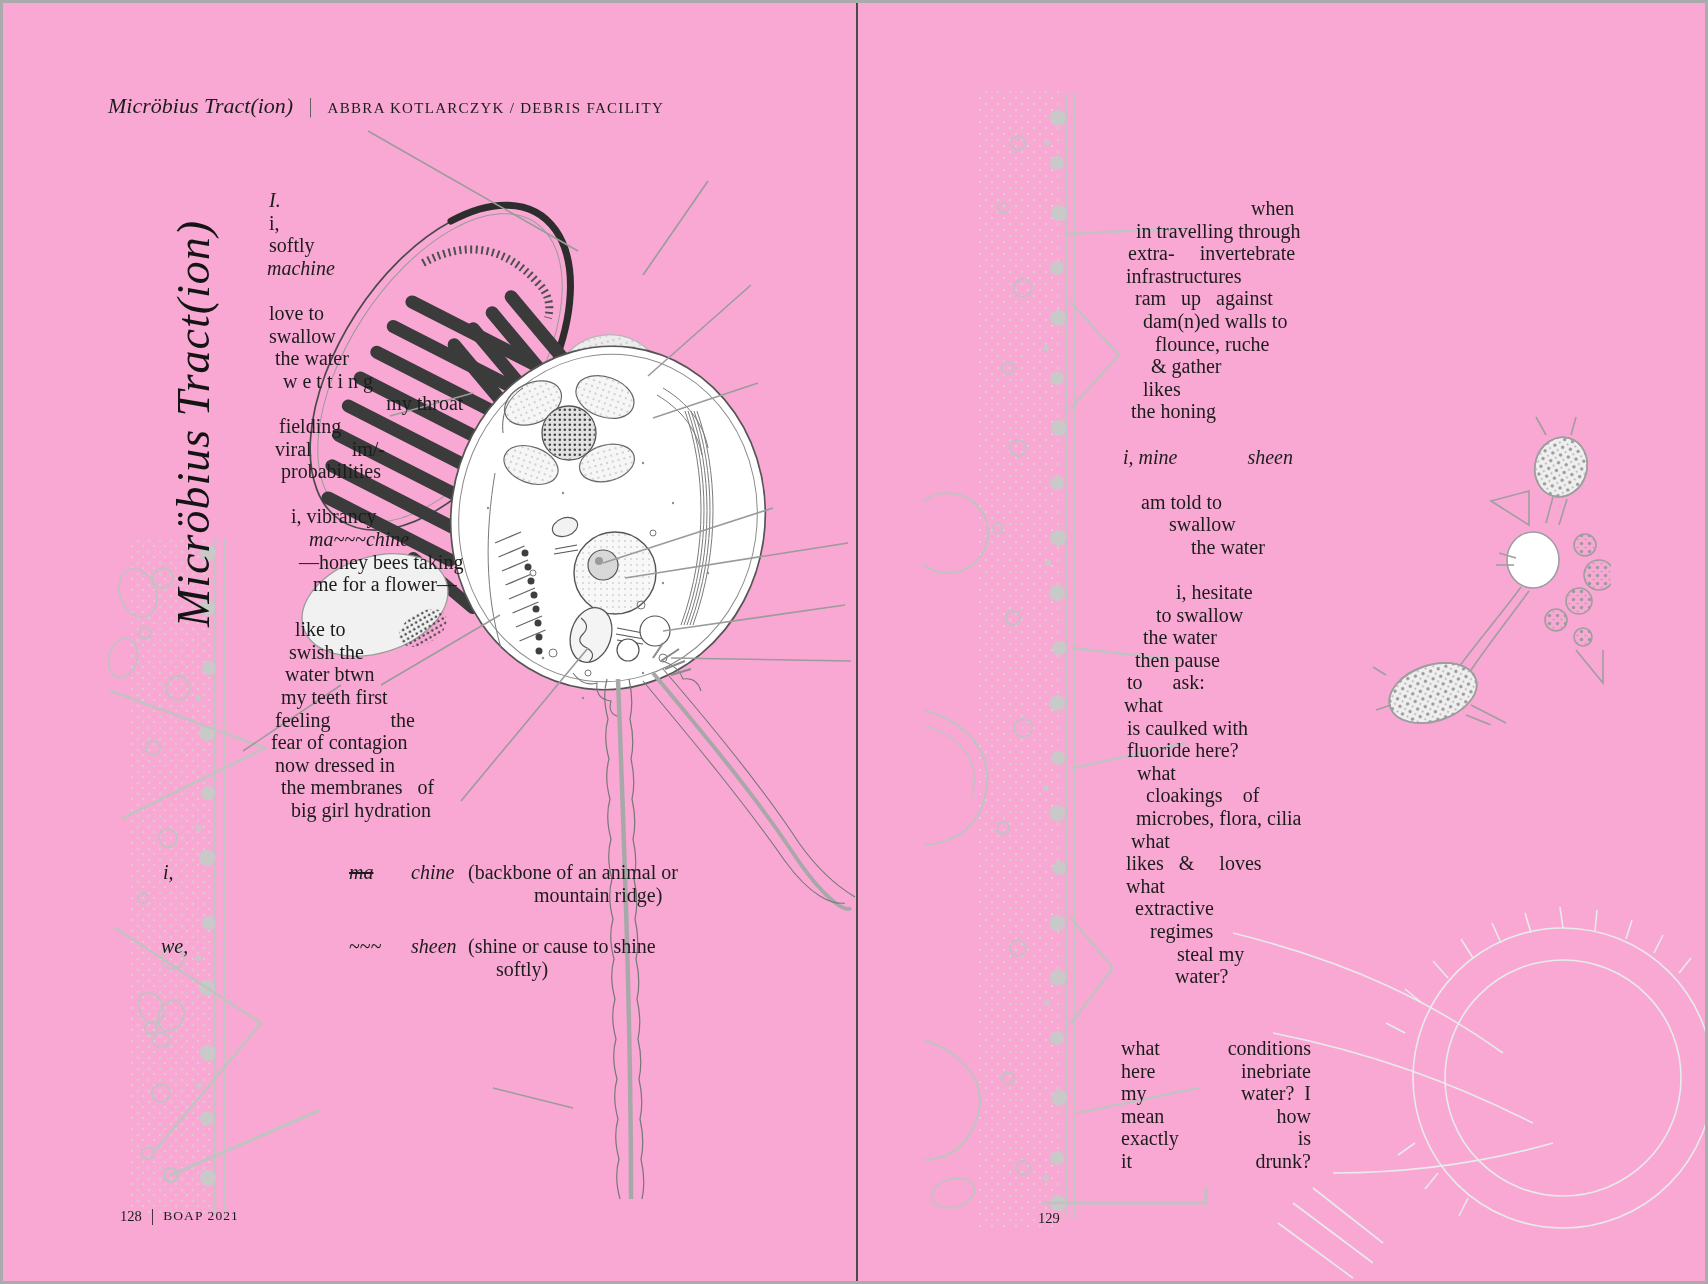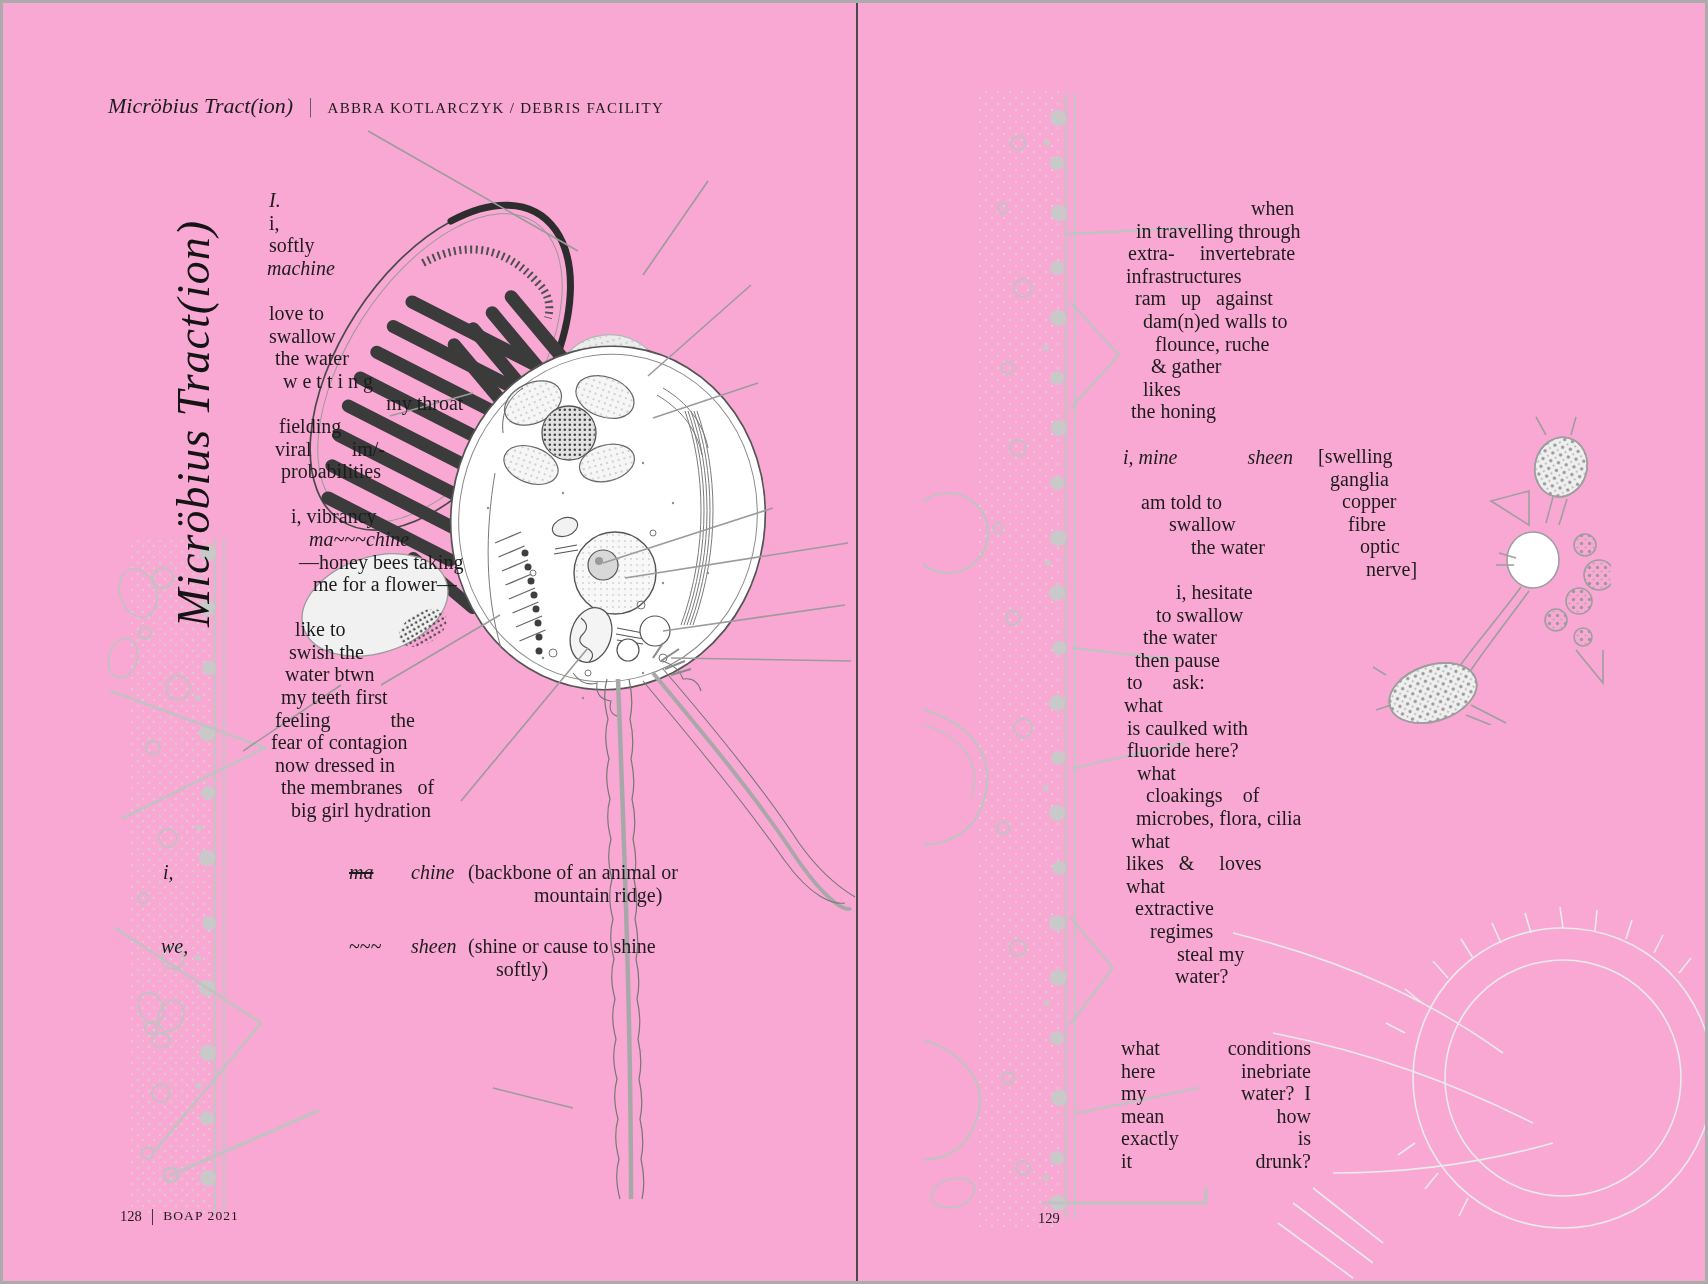--- a/index.html
+++ b/index.html
@@ -476,28 +476,20 @@
       <div class="pline" style="margin-left: 15px;">microbes, flora, cilia</div>
       <div class="pline" style="margin-left: 10px;">what</div>
       <div class="pline" style="margin-left: 5px;">likes   &amp;     loves</div>
       <div class="pline" style="margin-left: 5px;">what</div>
       <div class="pline" style="margin-left: 14px;">extractive</div>
       <div class="pline" style="margin-left: 29px;">regimes</div>
       <div class="pline" style="margin-left: 56px;">steal my</div>
       <div class="pline" style="margin-left: 54px;">water?</div>
     </div>
 
-  <div id="bracket-col" class="poemcol">
-      <div class="pline" style="margin-left: 0px;">[swelling</div>
-      <div class="pline" style="margin-left: 12px;">ganglia</div>
-      <div class="pline" style="margin-left: 24px;">copper</div>
-      <div class="pline" style="margin-left: 30px;">fibre</div>
-      <div class="pline" style="margin-left: 42px;">optic</div>
-      <div class="pline" style="margin-left: 48px;">nerve]</div>
-    </div>
 
   <div id="closing">
       <div class="crow">
       <span>what</span>
       <span>conditions</span>
     </div>
       <div class="crow">
       <span>here</span>
       <span>inebriate</span>
     </div>

